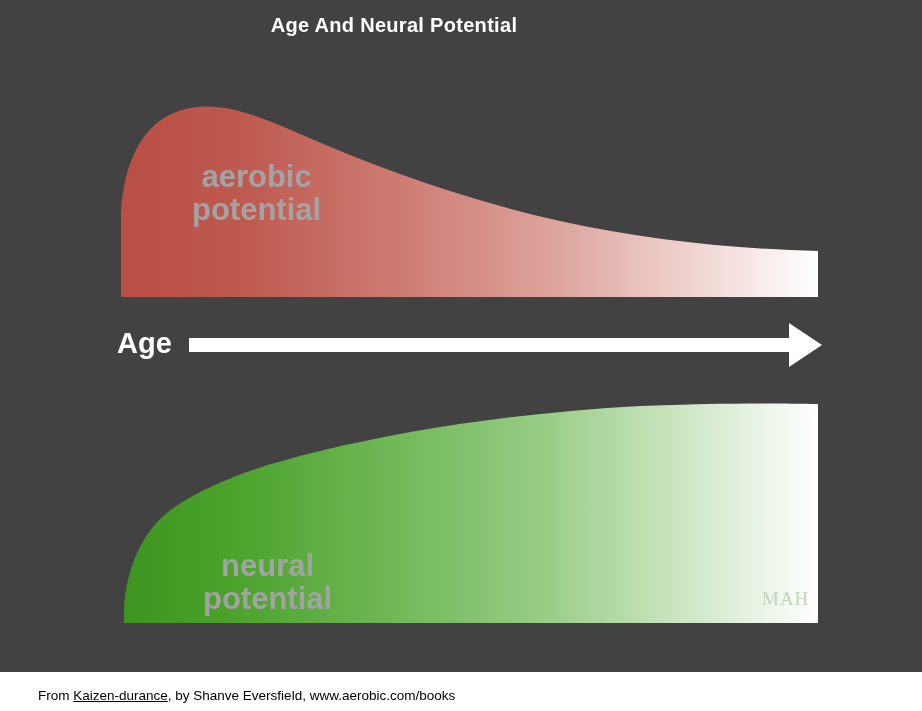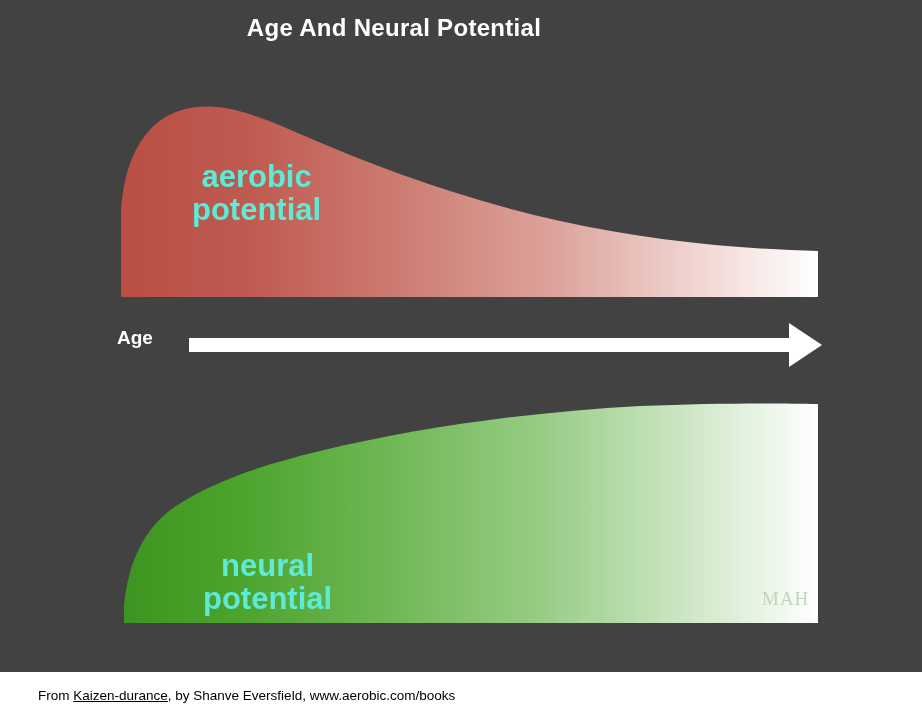--- a/index.html
+++ b/index.html
@@ -31,37 +31,37 @@
     overflow: hidden;
   }
 
   #chart-title {
     position: absolute;
     left: 0;
     top: 14px;
     width: 788px;
     text-align: center;
     color: #ffffff;
-    font-size: 24px;
+    font-size: 20px;
     font-weight: bold;
     letter-spacing: 0.3px;
     font-family: "Liberation Sans", sans-serif;
   }
 
   #svg-layer {
     position: absolute;
     left: 0;
     top: 0;
     width: 922px;
     height: 672px;
   }
 
   .curve-label {
     position: absolute;
-    color: #5eead4;
+    color: #a3a3a3;
     font-size: 31px;
     font-weight: bold;
     line-height: 1.08;
     text-align: center;
     white-space: pre;
     font-family: "Liberation Sans", sans-serif;
   }
 
   #aerobic-label {
     left: 192px;
@@ -71,21 +71,21 @@
   #neural-label {
     left: 203px;
     top: 549px;
   }
 
   #axis-label-age {
     position: absolute;
     left: 117px;
     top: 327px;
     color: #ffffff;
-    font-size: 19px;
+    font-size: 29px;
     font-weight: bold;
     font-family: "Liberation Sans", sans-serif;
   }
 
   #watermark {
     position: absolute;
     left: 762px;
     top: 588px;
     color: #b9cfb2;
     opacity: 0.85;

